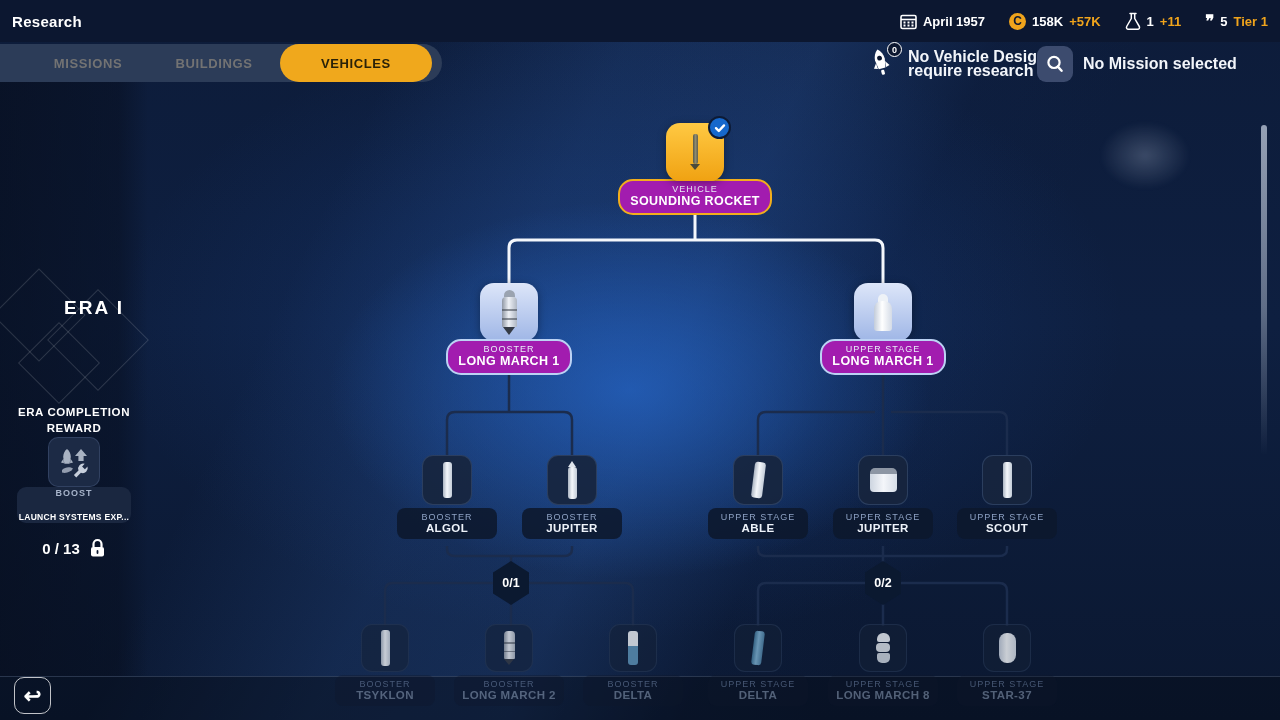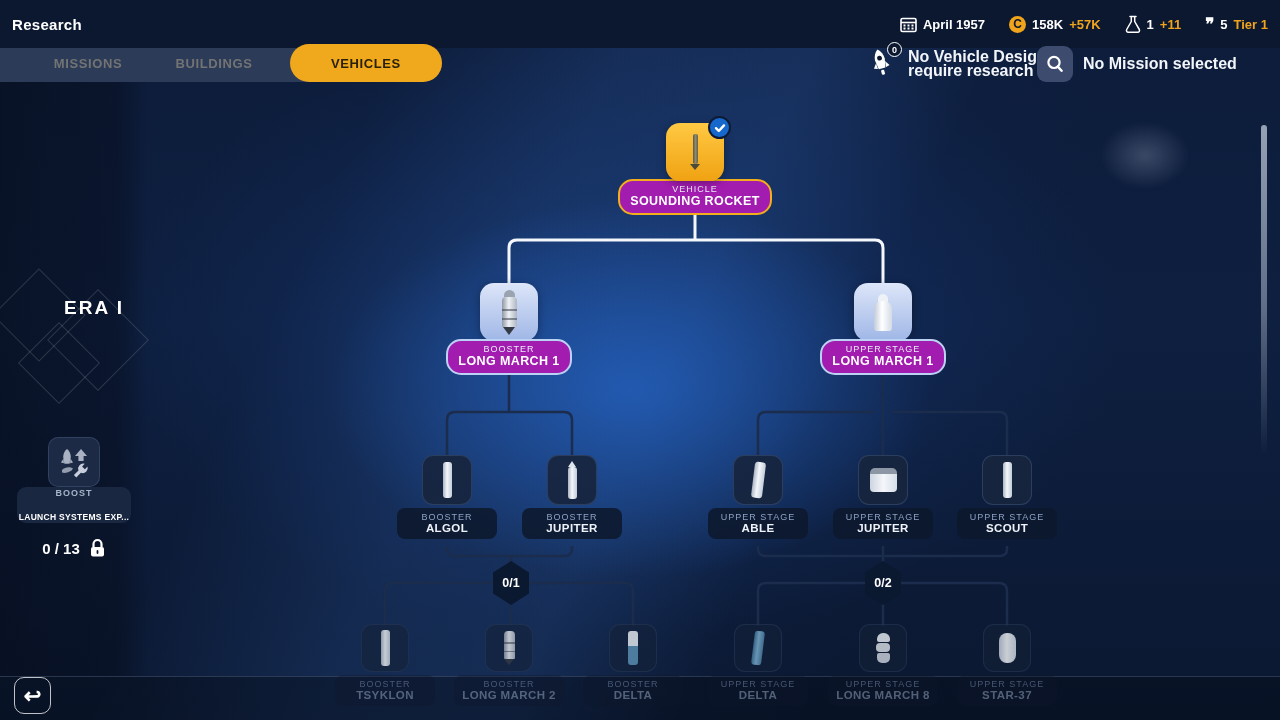--- a/index.html
+++ b/index.html
@@ -21,21 +21,21 @@
   .wisp { position:absolute; left:1085px; top:108px; width:120px; height:95px; z-index:1;
     background:radial-gradient(ellipse 60px 45px at 50% 50%, rgba(165,178,200,0.30), rgba(165,178,200,0) 75%);
     filter:blur(2px); }
   .scrollbar { position:absolute; right:13px; top:125px; width:6px; height:330px; z-index:6;
     border-radius:3px;
     background:linear-gradient(180deg, rgba(195,205,222,0.75) 0%, rgba(195,205,222,0.45) 55%, rgba(195,205,222,0) 100%); }
   .bottom-band { position:absolute; left:0; top:676px; width:1280px; height:44px; z-index:1;
     background:rgba(4,9,20,0.40); border-top:1px solid rgba(140,160,195,0.25); }
 
   
-  .topbar { position:absolute; left:0; top:0; width:1280px; height:48px; z-index:10;
+  .topbar { position:absolute; left:0; top:0; width:1280px; height:42px; z-index:10;
     background:#0c1730; display:flex; align-items:center; justify-content:space-between;
     padding:2px 12px; }
   .app-title { font-size:15px; font-weight:bold; letter-spacing:0.3px; }
   .stats { display:flex; align-items:center; gap:24px; }
   .stat { display:flex; align-items:center; gap:6px; font-size:13px; font-weight:bold; }
   .stat .delta { color:#f0a41c; }
   .coin { width:17px; height:17px; border-radius:50%; background:#f0a41c; color:#0c1730;
     font-size:12px; font-weight:bold; display:flex; align-items:center; justify-content:center; }
   .quotes-glyph { font-size:17px; line-height:17px; color:#fff; }
 
@@ -189,21 +189,21 @@
   </div>
 </div>
 
 <div class="tabband"></div>
 <div class="tab" style="left:38px; width:100px;">
   <span>MISSIONS</span>
 </div>
 <div class="tab" style="left:164px; width:100px;">
   <span>BUILDINGS</span>
 </div>
-<div class="tab tab-pill" style="left:290px; width:152px;">
+<div class="tab tab-pill" style="left:280px; width:152px;">
   <span>VEHICLES</span>
 </div>
 
 <div class="notice" style="left:866px;">
   <div class="rocket-wrap">
     <svg width="30" height="36" viewBox="0 0 30 36">
       <g transform="rotate(-14 15 18)" fill="#fff">
         <path d="M15 3c3.2 2.4 5 6.6 5 10.5l-1.6 9h-6.8l-1.6-9C10 9.6 11.8 5.4 15 3z"></path>
         <path d="M10.4 16l-3.4 5 3.8 1.2z"></path>
         <path d="M19.6 16l3.4 5-3.8 1.2z"></path>
@@ -227,20 +227,24 @@
   </div>
   <div class="notice-text">No Mission selected</div>
 </div>
 
 <div class="sidebar">
   <div class="diamond" style="left:6px; top:200px; width:66px; height:66px;"></div>
   <div class="diamond" style="left:62px; top:222px; width:72px; height:72px;"></div>
   <div class="diamond" style="left:30px; top:252px; width:58px; height:58px;"></div>
   <div class="era-block">
     <div class="era-title">ERA I</div>
+  </div>
+  <div class="era-reward-head">
+    <div>ERA COMPLETION</div>
+    <div>REWARD</div>
   </div>
   <div class="reward-tile">
     <svg width="36" height="34" viewBox="0 0 36 34">
       <g fill="#a8b2c2">
         <path d="M11 4c2.4 1.8 3.8 5 3.8 8l-1.2 6.8h-5.2L7.2 12C7.2 9 8.6 5.8 11 4z"></path>
         <path d="M7.6 13.6 5 17.4l2.9.9z"></path>
         <path d="M14.4 13.6 17 17.4l-2.9.9z"></path>
         <path d="M25 4l6 7h-3.4v5h-5.2v-5H19z"></path>
         <path d="M6 25c3-3 8-3.4 11-1.4-1.6 3.2-6.4 5-11 4z" opacity="0.85"></path>
         <path d="M31.5 21.6a5 5 0 0 1-6.6 6.2l-4.6 4.6-2.4-2.4 4.6-4.6a5 5 0 0 1 6.2-6.6l-2.6 2.6 2.8 2.8z" fill="#c6cedb"></path>

